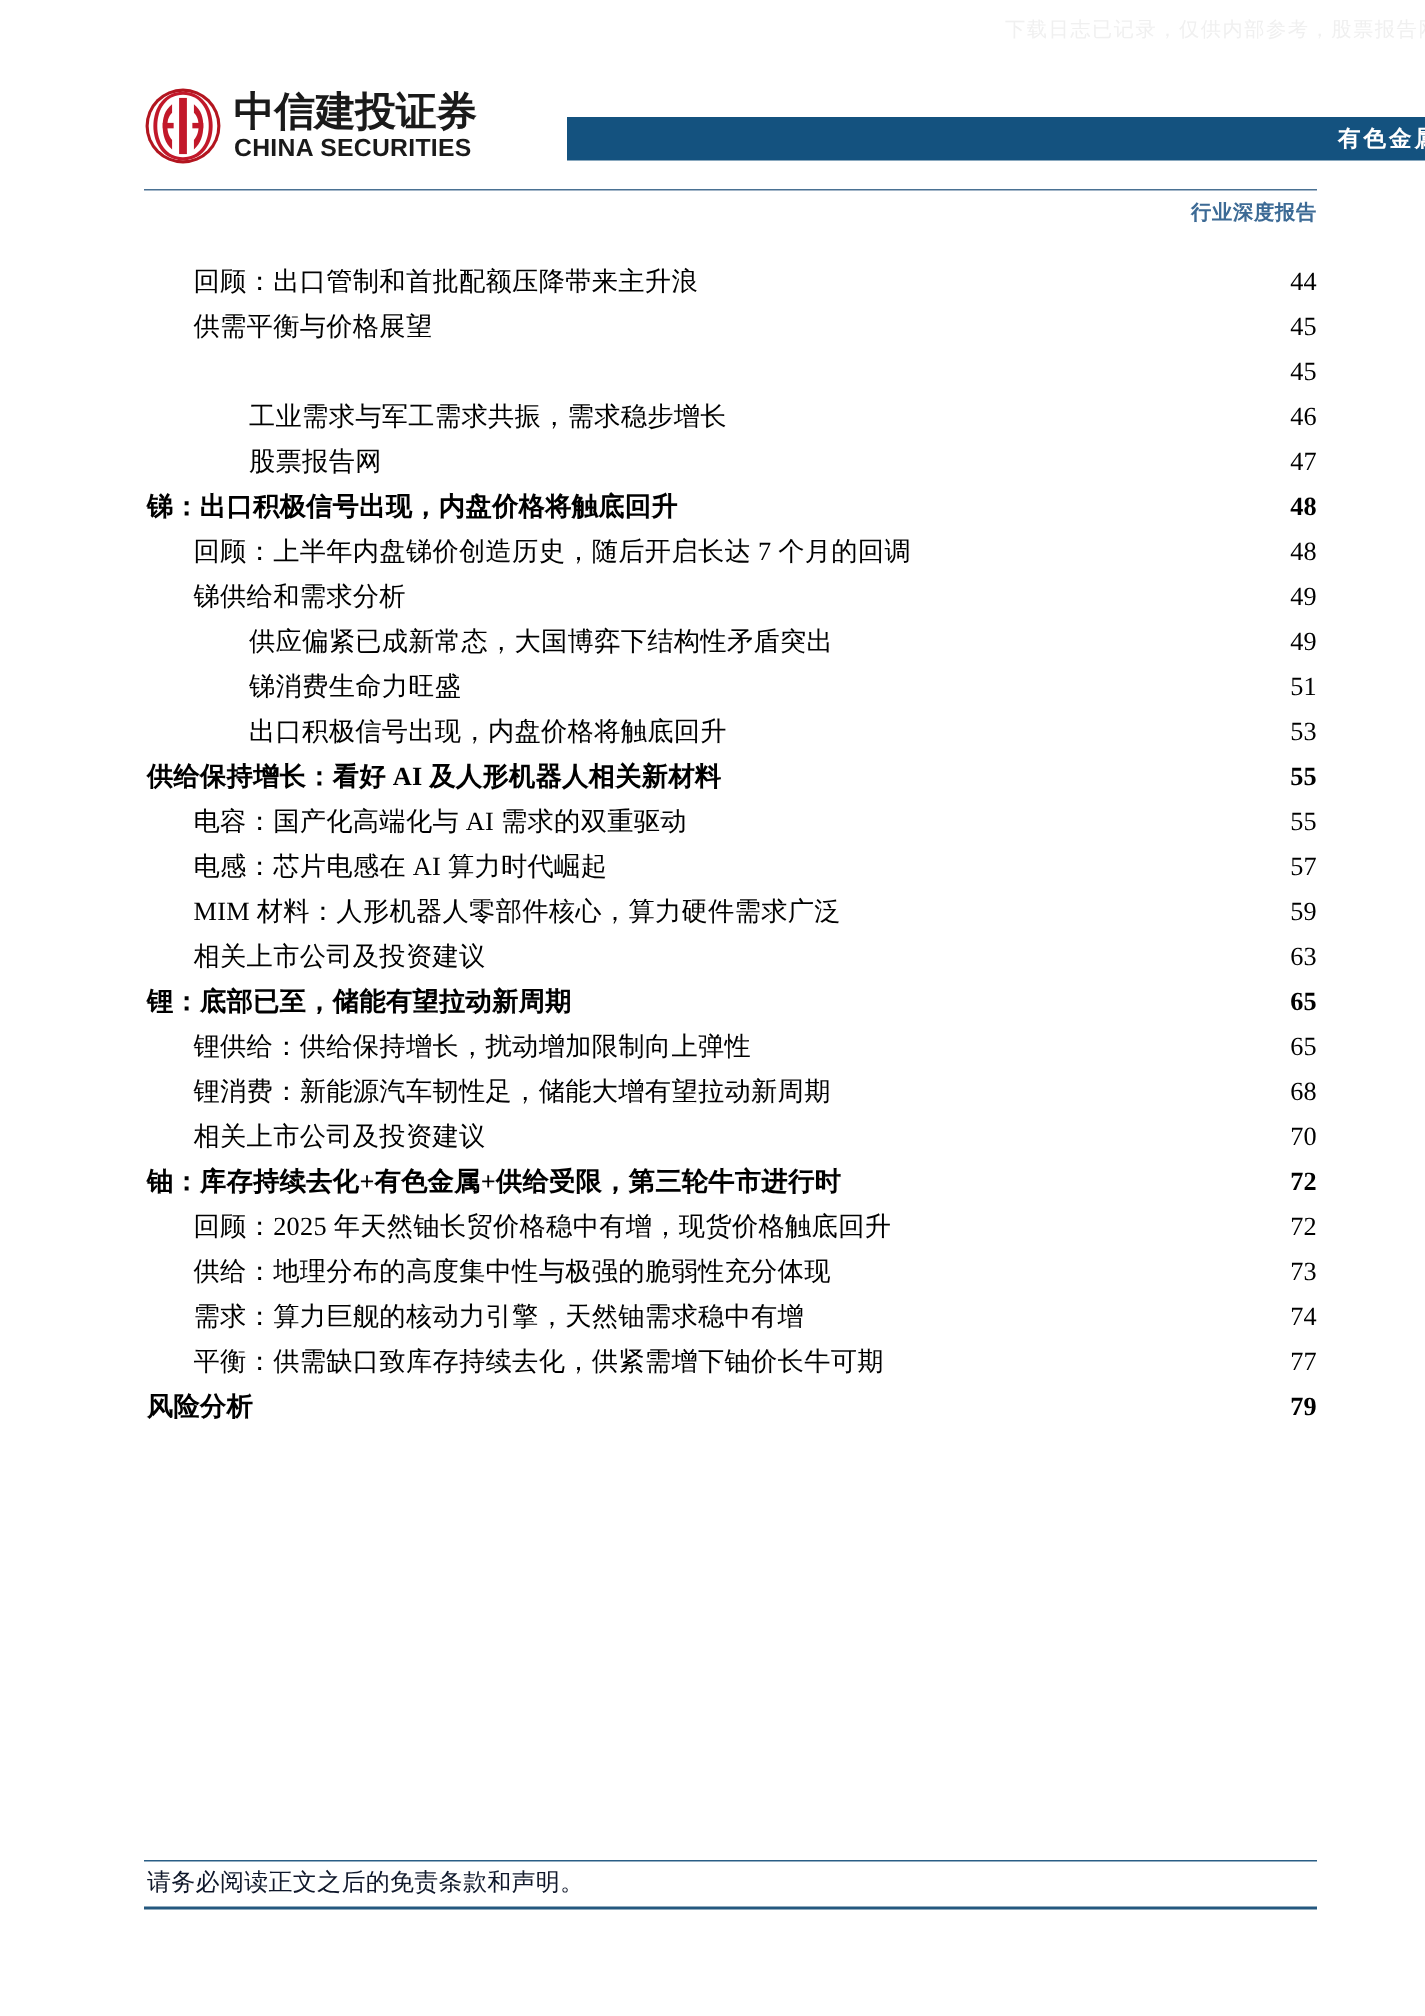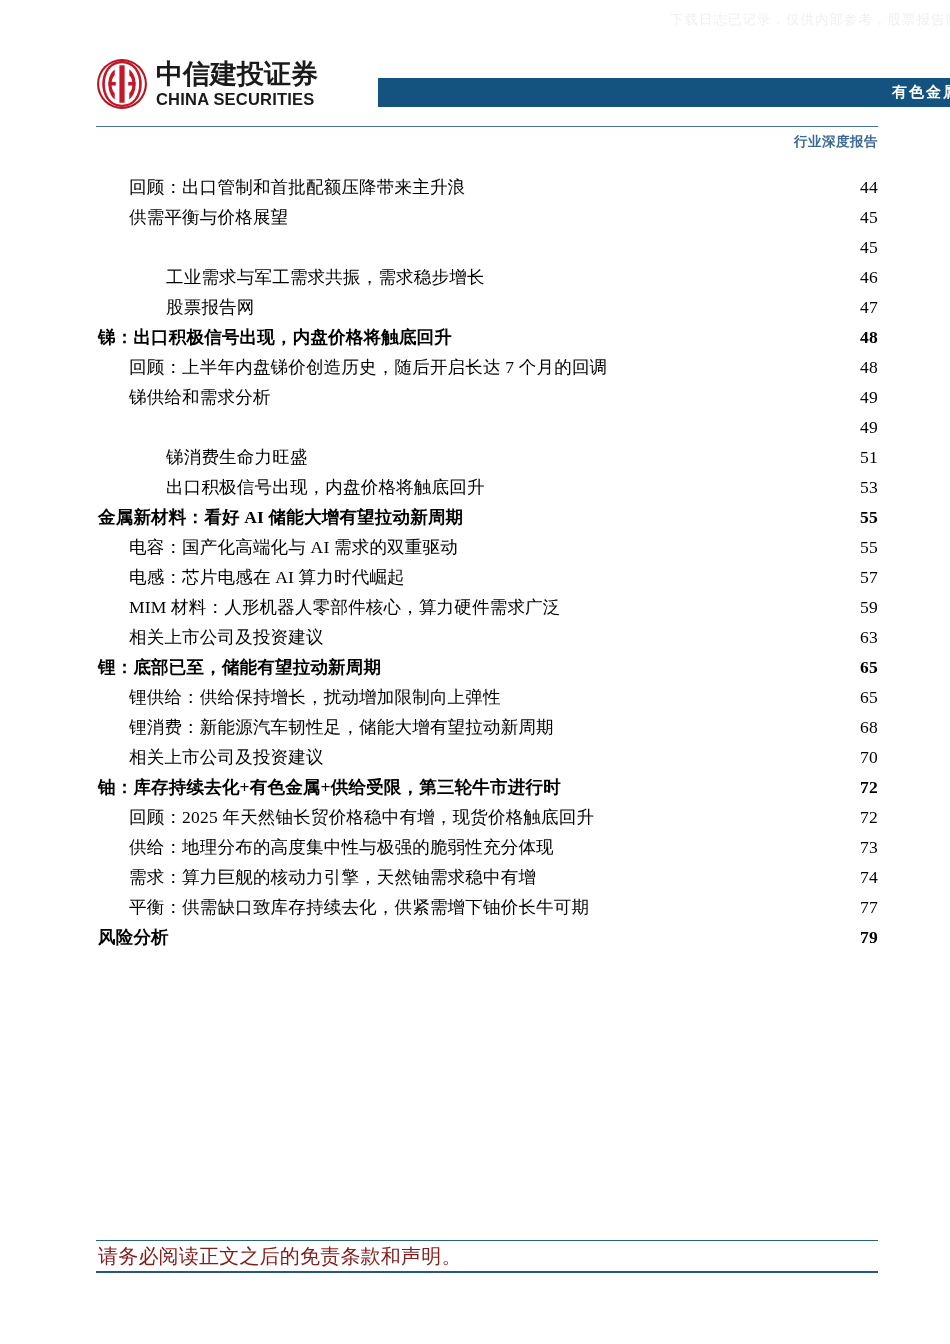--- a/index.html
+++ b/index.html
@@ -180,24 +180,24 @@
     left: 84px;
     top: 1240px;
     width: 782px;
   }
   .footer-rule-top {
     width: 100%;
     height: 0;
     border-top: 1.2px solid #2a5e86;
   }
   .footer-text {
-    font-size: 20px;
+    font-size: 16px;
     line-height: 26px;
     padding: 2px 0 2px 2px;
-    color: #7f1d1d;
+    color: #0f172a;
     letter-spacing: 0.2px;
   }
   .footer-rule-bottom {
     width: 100%;
     height: 0;
     border-top: 2.6px solid #25587f;
   }
 </style>
 </head>
 <body>
@@ -268,35 +268,36 @@
         <span class="title">回顾：上半年内盘锑价创造历史，随后开启长达 7 个月的回调</span>
         <span class="leader"></span>
         <span class="pageno">48</span>
       </div>
       <div class="toc-row lvl2">
         <span class="title">锑供给和需求分析</span>
         <span class="leader"></span>
         <span class="pageno">49</span>
       </div>
       <div class="toc-row lvl3">
+        <span class="title">供应偏紧已成新常态，大国博弈下结构性矛盾突出</span>
         <span class="leader"></span>
         <span class="pageno">49</span>
       </div>
       <div class="toc-row lvl3">
         <span class="title">锑消费生命力旺盛</span>
         <span class="leader"></span>
         <span class="pageno">51</span>
       </div>
       <div class="toc-row lvl3">
         <span class="title">出口积极信号出现，内盘价格将触底回升</span>
         <span class="leader"></span>
         <span class="pageno">53</span>
       </div>
       <div class="toc-row lvl1">
-        <span class="title">金属新材料：看好 AI 储能大增有望拉动新周期</span>
+        <span class="title">供给保持增长：看好 AI 及人形机器人相关新材料</span>
         <span class="leader"></span>
         <span class="pageno">55</span>
       </div>
       <div class="toc-row lvl2">
         <span class="title">电容：国产化高端化与 AI 需求的双重驱动</span>
         <span class="leader"></span>
         <span class="pageno">55</span>
       </div>
       <div class="toc-row lvl2">
         <span class="title">电感：芯片电感在 AI 算力时代崛起</span>

